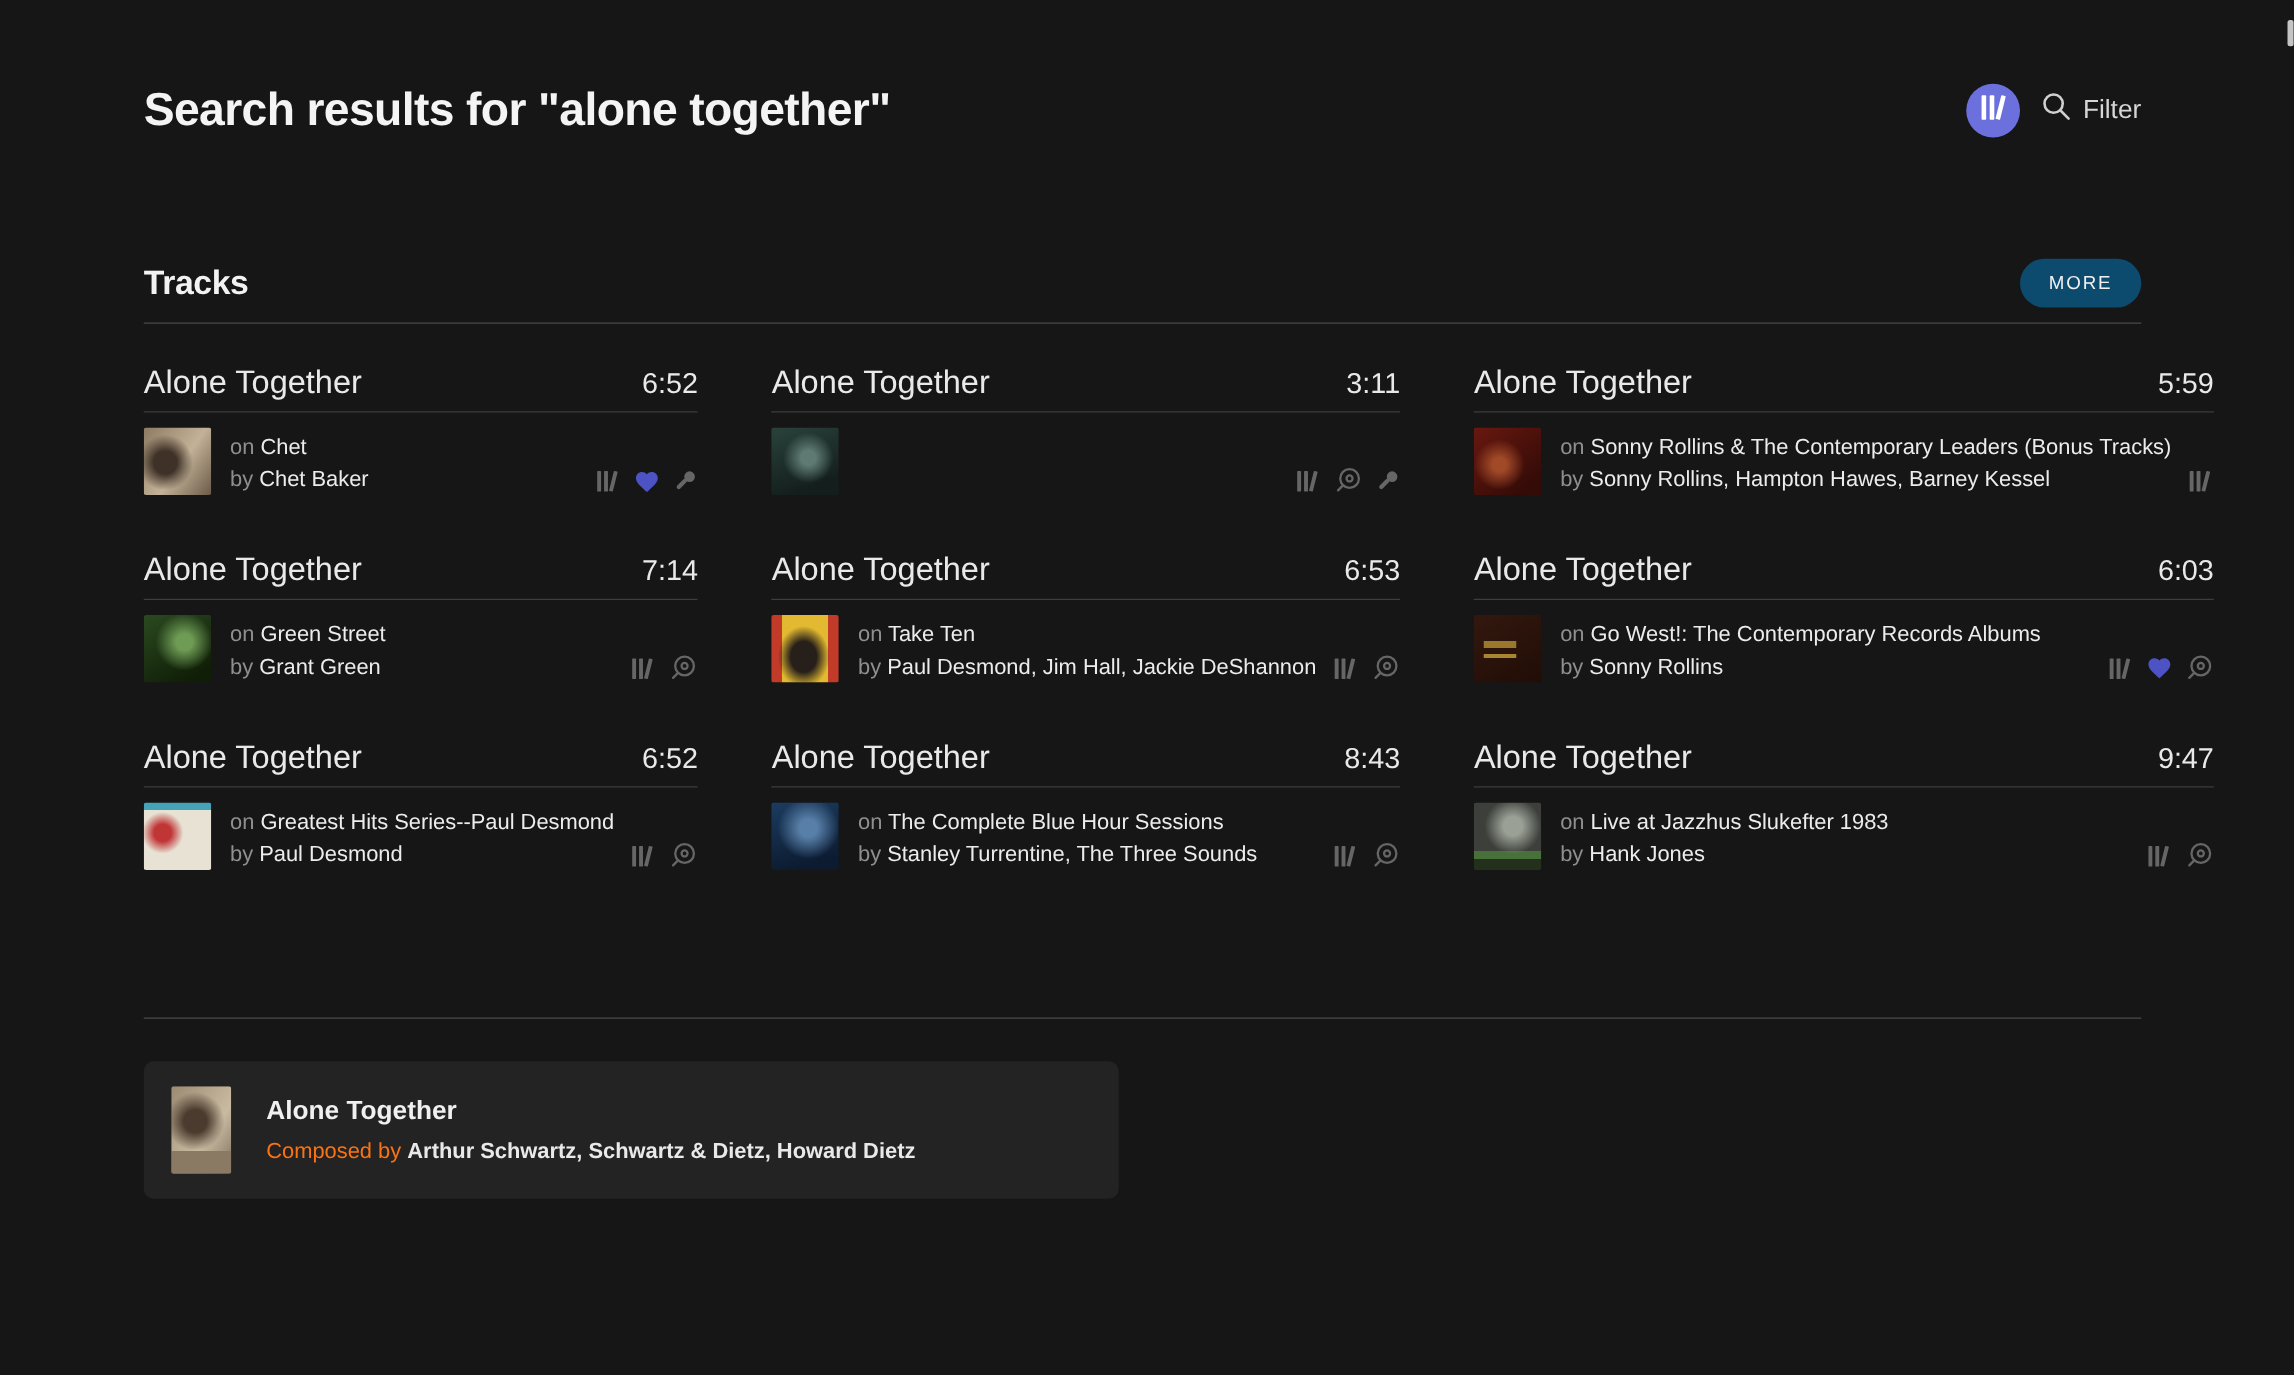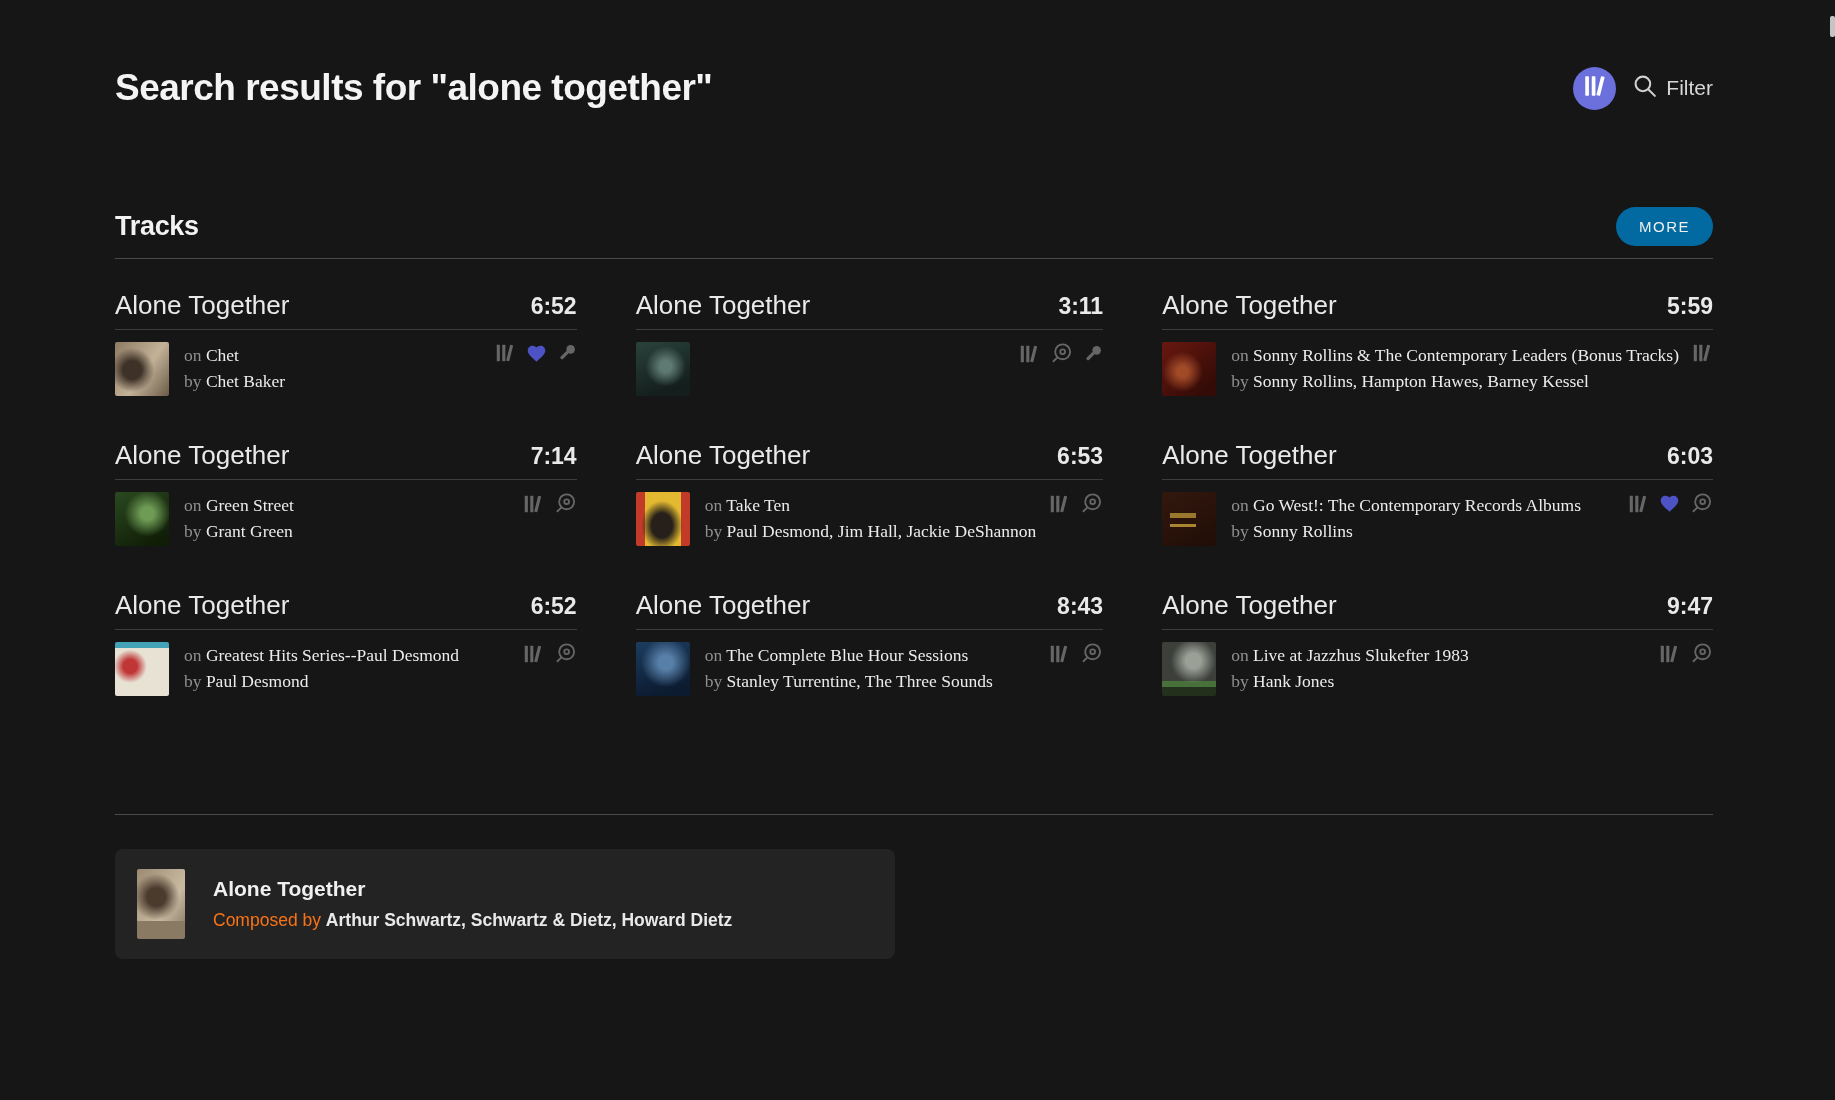--- a/index.html
+++ b/index.html
@@ -22,39 +22,39 @@
     background:#6b70dd; display:flex; align-items:center; justify-content:center;
     cursor:pointer;
   }
   .filter-group { display:flex; align-items:center; gap:8px; cursor:pointer; }
   .filter-label { font-size:21px; color:#d6d6d6; }
 
   
   .section-head { display:flex; align-items:center;justify-content:center; }
   .section-title { font-size:27px; font-weight:700; letter-spacing:-0.3px; color:#f2f2f2; }
   .more-btn {
-    margin-left:auto; background:#0369a1; color:#f0f0f0; border:none;
+    margin-left:auto; background:#0c4a6e; color:#f0f0f0; border:none;
     font-family:inherit; font-size:15px; letter-spacing:1.5px;
     padding:11px 23px; border-radius:20px; cursor:pointer;
   }
   .section-divider { border:none; border-top:1px solid #4a4a4a; height:0; margin-top:12px; }
 
   .tracks-section { margin-top:93px; }
   .tracks-grid {
     margin-top:30px;
     display:grid; grid-template-columns:repeat(3, 1fr); column-gap:59px;
   }
 
   
   .track-cell { margin-bottom:43px; }
   .track-title-row { display:flex; align-items:baseline; }
   .track-title { font-size:26px; color:#e9e9e9; line-height:32px; cursor:pointer; white-space:nowrap; }
-  .track-duration { margin-left:auto; font-size:23px; color:#e9e9e9;font-weight:bold; }
+  .track-duration { margin-left:auto; font-size:23px; color:#e9e9e9; }
   .track-divider { border:none; border-top:1px solid #3d3d3d; height:0; margin-top:8px; }
-  .track-meta { display:flex; align-items:flex-start; margin-top:12px;font-family:Liberation Serif, serif; }
+  .track-meta { display:flex; align-items:flex-end; margin-top:12px; }
   .album-art {
     width:54px; height:54px; border-radius:2px; flex:0 0 54px; cursor:pointer;
   }
   .meta-text { margin-left:15px; min-width:0; }
   .meta-line { font-size:17.5px; line-height:26px; white-space:nowrap; overflow:hidden; text-overflow:ellipsis; }
   .meta-label { color:#8f8f8f; }
   .meta-link { color:#ececec; cursor:pointer; }
   .meta-icons { margin-left:auto; display:flex; align-items:center; gap:10px; padding-left:12px; }
   .meta-icons svg { display:block; }
 

